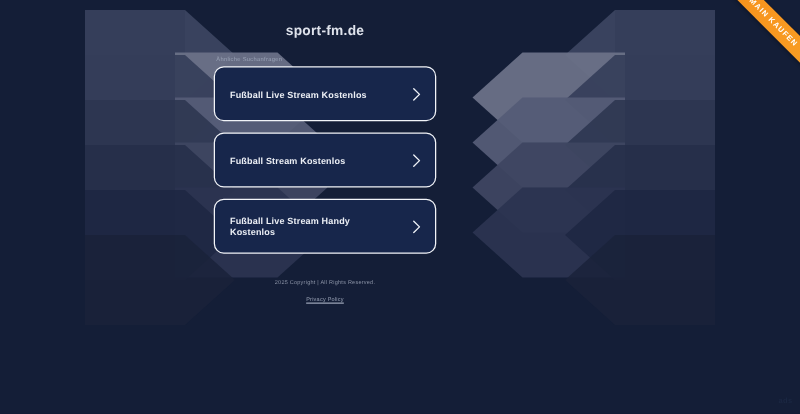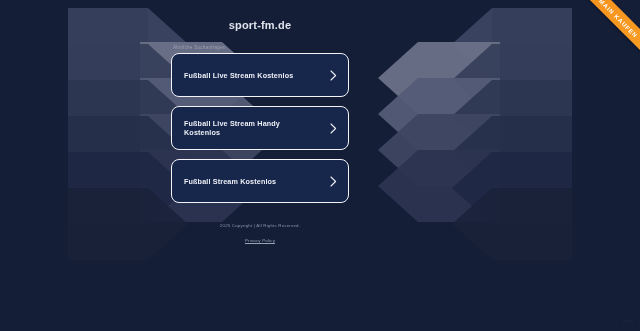--- a/index.html
+++ b/index.html
@@ -173,37 +173,37 @@
         <div class="link-card">
           <span class="link-card-label">Fußball Live Stream Kostenlos</span>
           <span class="chev">
             <svg viewBox="0 0 7 11" xmlns="http://www.w3.org/2000/svg" aria-hidden="true">
               <path d="M1 1 L5.6 5.5 L1 10" fill="none" stroke="#eceff5" stroke-width="1.1" stroke-linecap="round" stroke-linejoin="round"></path>
             </svg>
           </span>
         </div>
 
         <div class="link-card">
+          <span class="link-card-label">Fußball Stream Kostenlos</span>
+          <span class="chev">
+            <svg viewBox="0 0 7 11" xmlns="http://www.w3.org/2000/svg" aria-hidden="true">
+              <path d="M1 1 L5.6 5.5 L1 10" fill="none" stroke="#eceff5" stroke-width="1.1" stroke-linecap="round" stroke-linejoin="round"></path>
+            </svg>
+          </span>
+        </div>
+
+        <div class="link-card">
           <span class="link-card-label">Fußball Live Stream Handy Kostenlos</span>
           <span class="chev">
             <svg viewBox="0 0 7 11" xmlns="http://www.w3.org/2000/svg" aria-hidden="true">
               <path d="M1 1 L5.6 5.5 L1 10" fill="none" stroke="#eceff5" stroke-width="1.1" stroke-linecap="round" stroke-linejoin="round"></path>
             </svg>
           </span>
         </div>
 
-        <div class="link-card">
-          <span class="link-card-label">Fußball Stream Kostenlos</span>
-          <span class="chev">
-            <svg viewBox="0 0 7 11" xmlns="http://www.w3.org/2000/svg" aria-hidden="true">
-              <path d="M1 1 L5.6 5.5 L1 10" fill="none" stroke="#eceff5" stroke-width="1.1" stroke-linecap="round" stroke-linejoin="round"></path>
-            </svg>
-          </span>
-        </div>
-
       </div>
     </div>
 
     <div class="footer">
       <div class="copyright">2025 Copyright | All Rights Reserved.</div>
       <a class="privacy-link">Privacy Policy</a>
     </div>
 
   </div>
 

